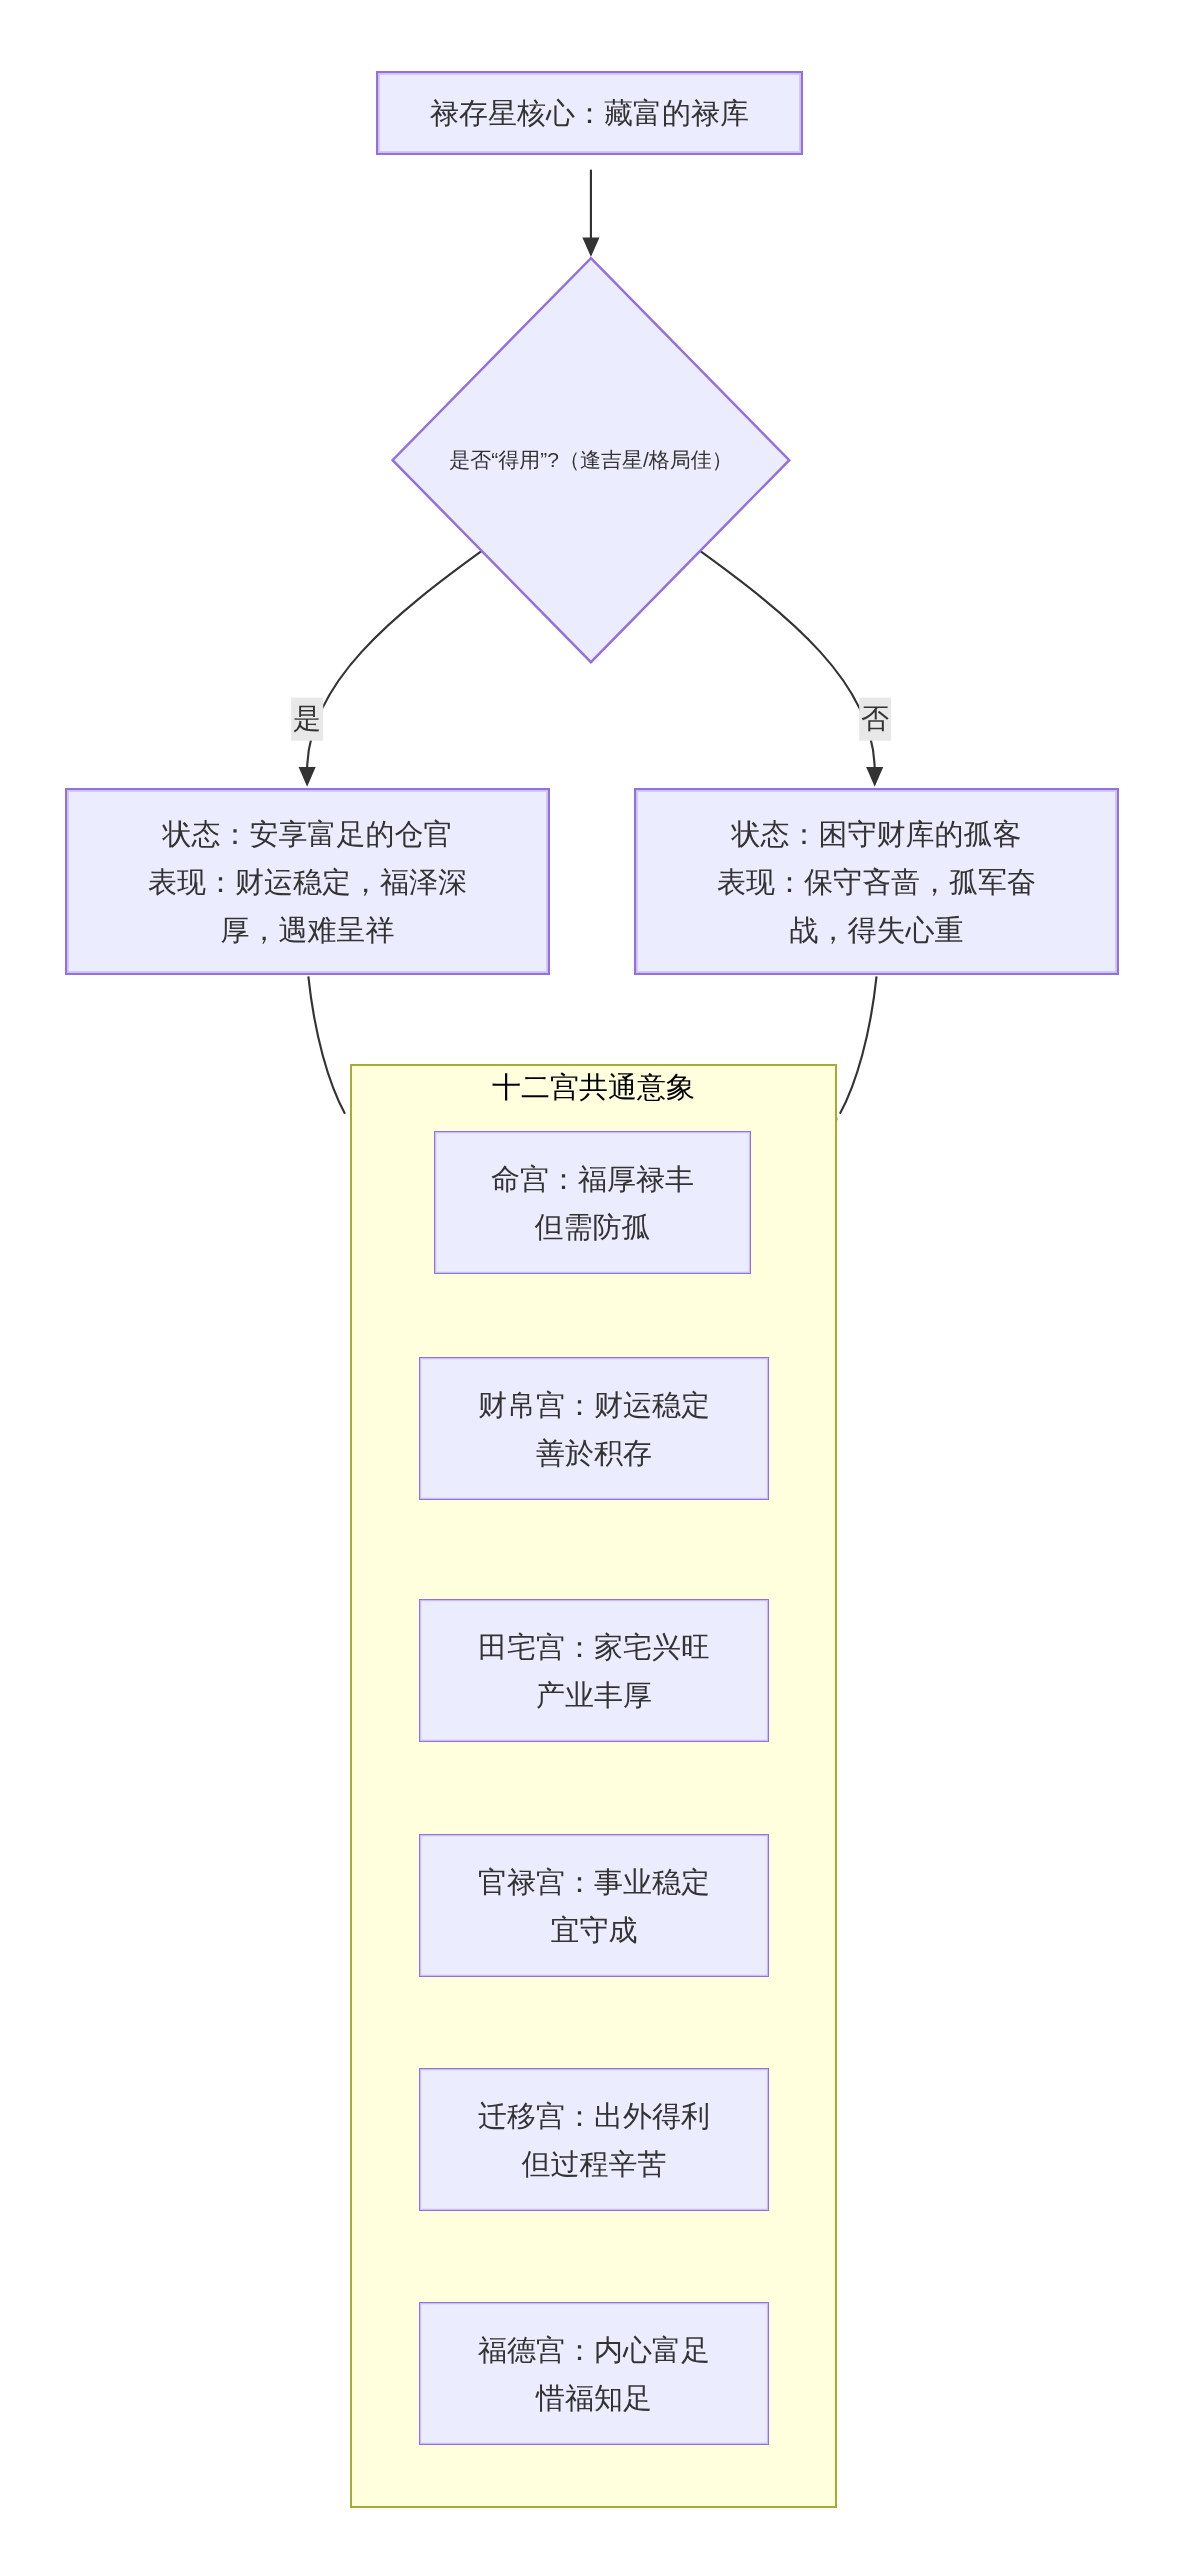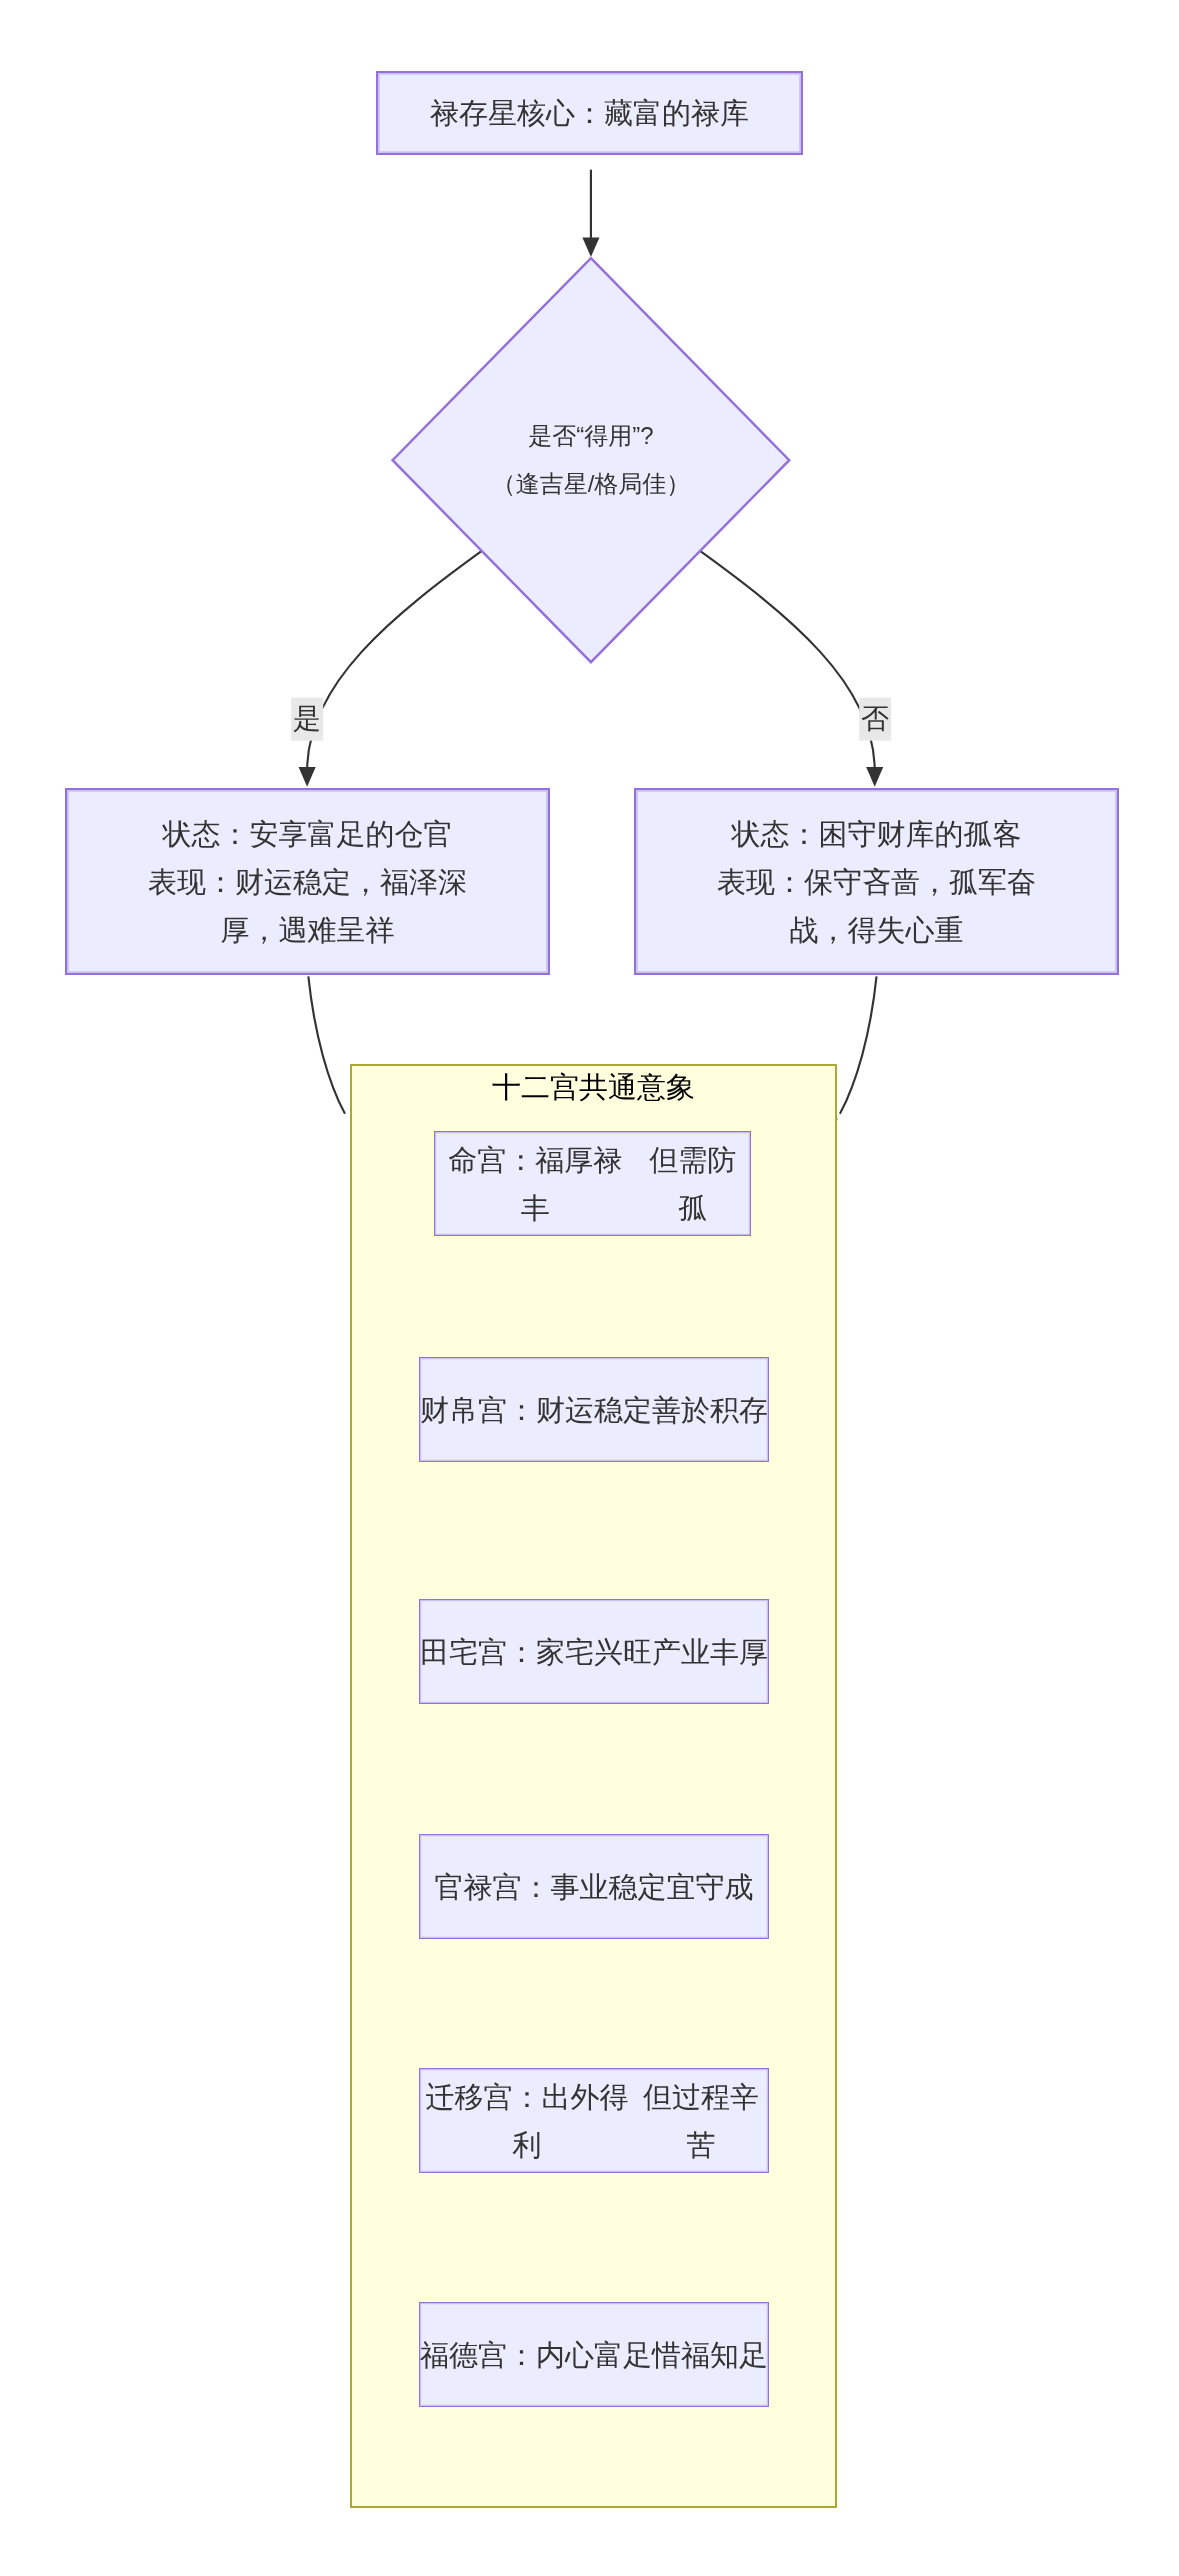--- a/index.html
+++ b/index.html
@@ -27,22 +27,22 @@
     font-size:29px;line-height:48px;
   }
   .node .line{white-space:nowrap;}
 
   .top-box{left:376px;top:71px;width:427px;height:84px;}
   .left-box{left:65px;top:788px;width:485px;height:187px;}
   .right-box{left:634px;top:788px;width:485px;height:187px;}
 
   .diamond-text{
     position:absolute;left:408px;top:411px;width:366px;height:98px;
-    display:flex;flex-direction:column;justify-content:center;align-items:center;
-    text-align:center;font-size:24px;line-height:48px;
+    display:flex;flex-direction:row;justify-content:center;align-items:center;
+    text-align:center;font-size:21px;line-height:48px;
   }
 
   .edge-label{
     position:absolute;
     transform:translate(-50%,-50%);
     background:#E8E8E8;
     font-size:28px;line-height:30.5px;
     padding:6.1px 1.8px;
     text-align:center;
   }
@@ -54,26 +54,26 @@
     background:#FFFFDE;
     border:2.4px solid #AAAA33;
     box-sizing:border-box;
   }
   .cluster-title{
     position:absolute;left:0;top:4.9px;width:100%;
     text-align:center;font-size:29px;line-height:32px;color:#000000;
   }
   .palace{
     position:absolute;
-    left:67px;width:350px;height:105px;
+    left:67px;width:350px;height:143px;
     background:#ECECFF;
     border:1.8px solid #9370DB;
     box-shadow:inset 0 0 0 1.2px rgba(147,112,219,0.35);
     box-sizing:border-box;
-    display:flex;flex-direction:row;justify-content:center;align-items:center;
+    display:flex;flex-direction:column;justify-content:center;align-items:center;
     text-align:center;font-size:29px;line-height:48px;
   }
   .palace.p0{left:82px;width:317px;top:65px;}
   .palace.p1{top:291px;text-align:center;}
   .palace.p2{top:533px;}
   .palace.p3{top:768px;}
   .palace.p4{top:1002px;}
   .palace.p5{top:1236px;}
 </style>
 </head>

